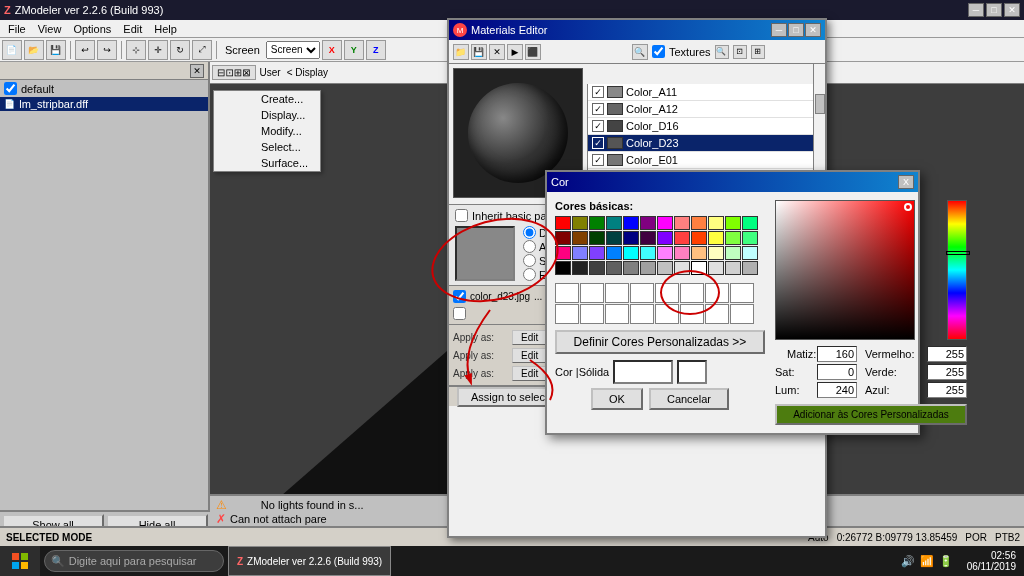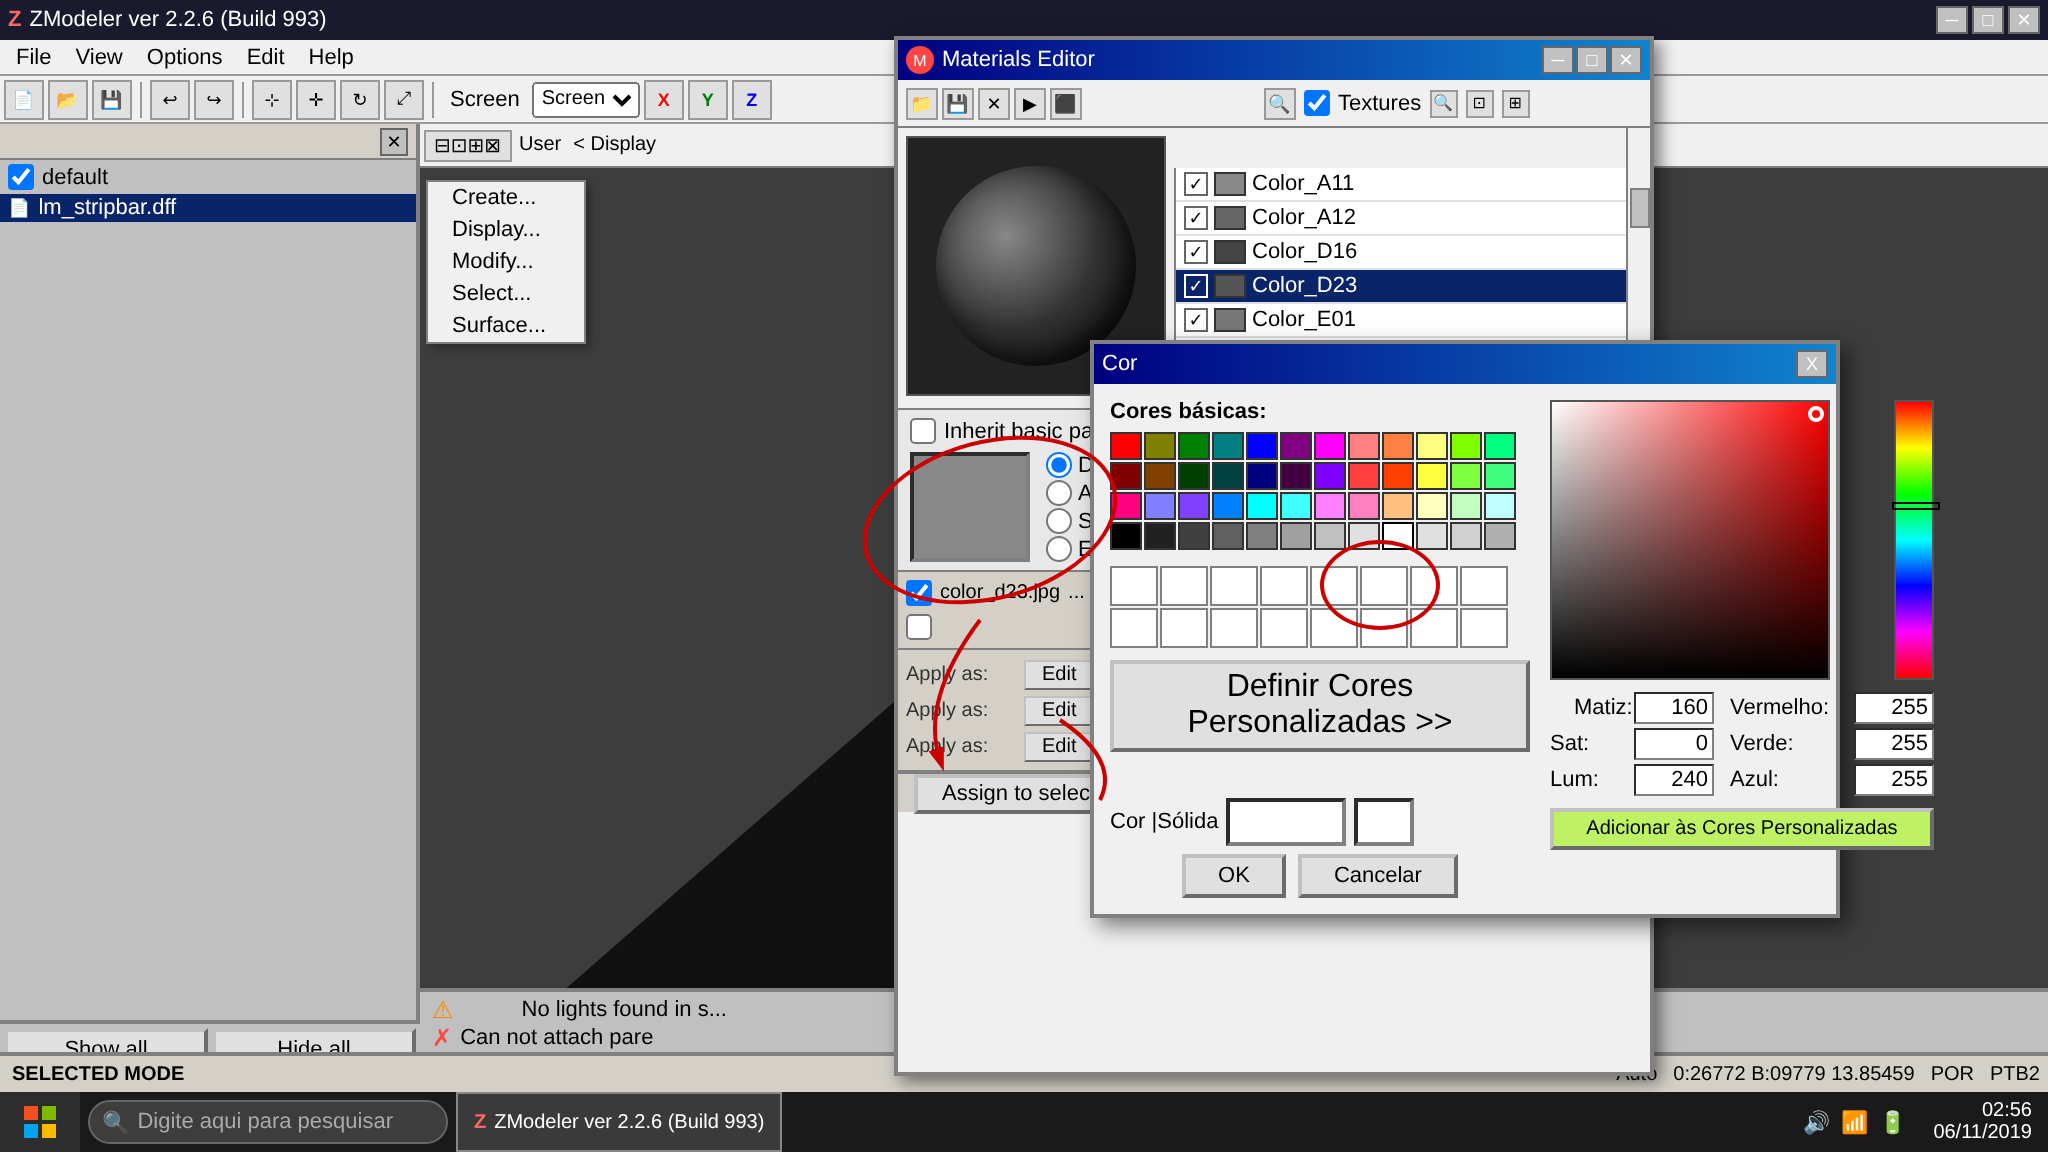--- a/index.html
+++ b/index.html
@@ -26,21 +26,21 @@
     
     .left-panel { position: absolute; left: 0; top: 62px; width: 210px; bottom: 40px; background: #c0c0c0; border-right: 2px solid #808080; }
     .left-panel-header { height: 18px; background: #d4d0c8; border-bottom: 1px solid #808080; display: flex; align-items: center; justify-content: space-between; padding: 0 4px; }
     .close-x { width: 14px; height: 14px; background: #c0c0c0; border: 1px solid #666; display: flex; align-items: center; justify-content: center; font-size: 9px; cursor: pointer; }
     .checkbox-item { display: flex; align-items: center; gap: 4px; padding: 2px 4px; font-size: 11px; }
     .list-item { display: flex; align-items: center; gap: 4px; padding: 1px 4px; font-size: 11px; cursor: pointer; }
     .list-item.selected { background: #0a246a; color: white; }
 
     
     .context-menu { position: absolute; left: 213px; top: 90px; background: #f0f0f0; border: 1px solid #808080; box-shadow: 2px 2px 4px rgba(0,0,0,0.3); z-index: 5; min-width: 80px; }
-    .ctx-item { padding: 2px 12px; cursor: pointer; font-size: 11px; }
+    .ctx-item { padding: 2px 12px; cursor: pointer; font-size: 11px; margin-left: 35px; }
 
     
     .viewport { position: absolute; left: 210px; top: 62px; right: 0; bottom: 40px; background: #3d3d3d; overflow: hidden; }
 
     
     .vp-toolbar { background: #f0f0f0; height: 22px; display: flex; align-items: center; padding: 0 2px; gap: 2px; border-bottom: 1px solid #808080; }
     .vp-btn { padding: 1px 4px; background: #e0e0e0; border: 1px solid #999; font-size: 10px; cursor: pointer; }
 
     
     .materials-window { position: absolute; left: 447px; top: 18px; width: 380px; height: 520px; background: #f0f0f0; border: 2px solid #808080; box-shadow: 3px 3px 8px rgba(0,0,0,0.5); z-index: 10; }
@@ -67,21 +67,21 @@
     .col-title { background: linear-gradient(to right, #000080, #1084d0); color: white; height: 20px; display: flex; align-items: center; justify-content: space-between; padding: 0 4px; font-size: 11px; }
     .col-close { width: 16px; height: 14px; background: #c0c0c0; border: 1px solid #666; display: flex; align-items: center; justify-content: center; font-size: 9px; cursor: pointer; }
     .col-body { padding: 8px; }
     .col-section-label { font-size: 11px; font-weight: bold; margin-bottom: 4px; }
     .swatch { width: 16px; height: 14px; border: 1px solid #333; cursor: pointer; }
     .custom-swatch { width: 24px; height: 20px; background: white; border: 1px solid #808080; cursor: pointer; }
     .color-val-input { width: 40px; height: 16px; border: 1px inset #808080; font-size: 11px; text-align: right; background: white; padding: 0 2px; }
     .dialog-btn { padding: 3px 16px; background: #e0e0e0; border: 2px outset #c0c0c0; font-size: 11px; cursor: pointer; }
 
     .define-btn { padding: 3px 8px; background: #e0e0e0; border: 2px outset #c0c0c0; font-size: 10px; cursor: pointer; }
-    .adicionar-btn { padding: 3px 8px; background: #bef264; border: 2px outset #c0c0c0; font-size: 10px; cursor: pointer; text-align: center; }
+    .adicionar-btn { padding: 3px 8px; background: #4d7c0f; border: 2px outset #c0c0c0; font-size: 10px; cursor: pointer; text-align: center; }
 
     
     .mat-list::-webkit-scrollbar { width: 12px; }
     .mat-list::-webkit-scrollbar-track { background: #f0f0f0; }
     .mat-list::-webkit-scrollbar-thumb { background: #c0c0c0; border: 1px solid #808080; }
 
     
     .vp-content { width: 100%; height: 100%; background: #3d3d3d; position: relative; overflow: hidden; }
     .vp-black-shape { position: absolute; bottom: 0; left: 0; width: 40%; height: 60%; background: #111; clip-path: polygon(0 100%, 100% 0, 100% 100%); }
 
@@ -455,21 +455,21 @@
             <div class="custom-swatch"></div>
             <div class="custom-swatch"></div>
             <div class="custom-swatch"></div>
             <div class="custom-swatch"></div>
             <div class="custom-swatch"></div>
             <div class="custom-swatch"></div>
             <div class="custom-swatch"></div>
             <div class="custom-swatch"></div>
           </div>
 
-          <button class="define-btn" style="width:100%; margin-bottom:23px; font-size:16px;">Definir Cores Personalizadas &gt;&gt;</button>
+          <button class="define-btn" style="width:100%; margin-bottom:6px; font-size:12px;">Definir Cores Personalizadas &gt;&gt;</button>
 
           
           <div style="display:flex; align-items:center; gap:4px; margin-bottom:4px;">
             <span style="font-size:11px;">Cor |Sólida</span>
             <div style="width:60px; height:24px; background:white; border:2px inset #808080;"></div>
             <div style="width:30px; height:24px; background:white; border:2px inset #808080;"></div>
           </div>
 
           <div style="display:flex; gap:6px; justify-content:center;">
             <button class="dialog-btn">OK</button>

